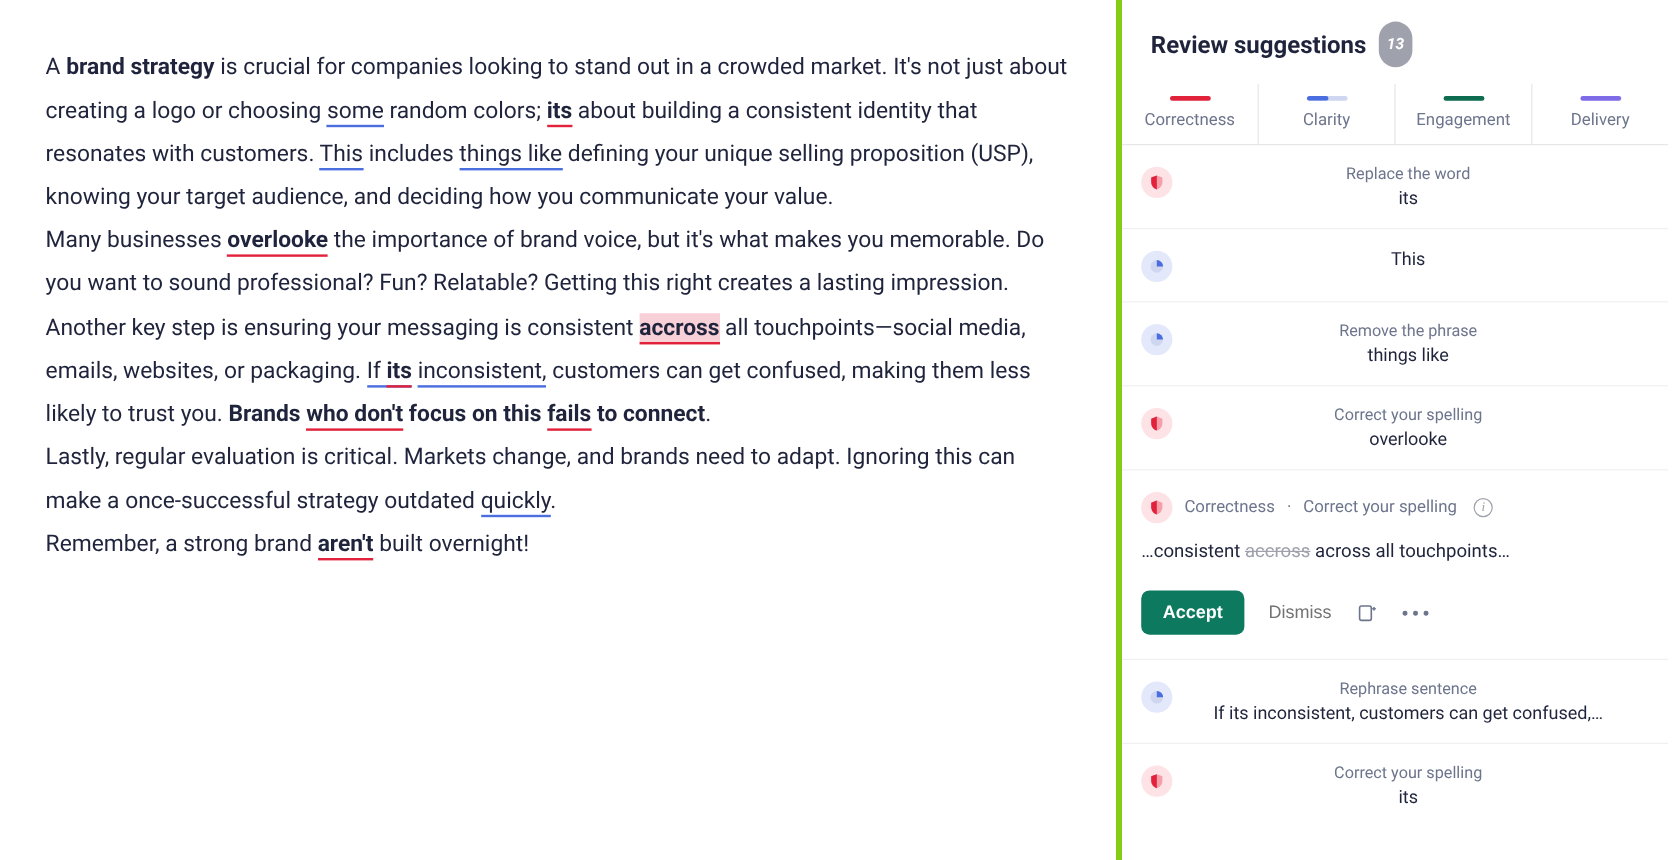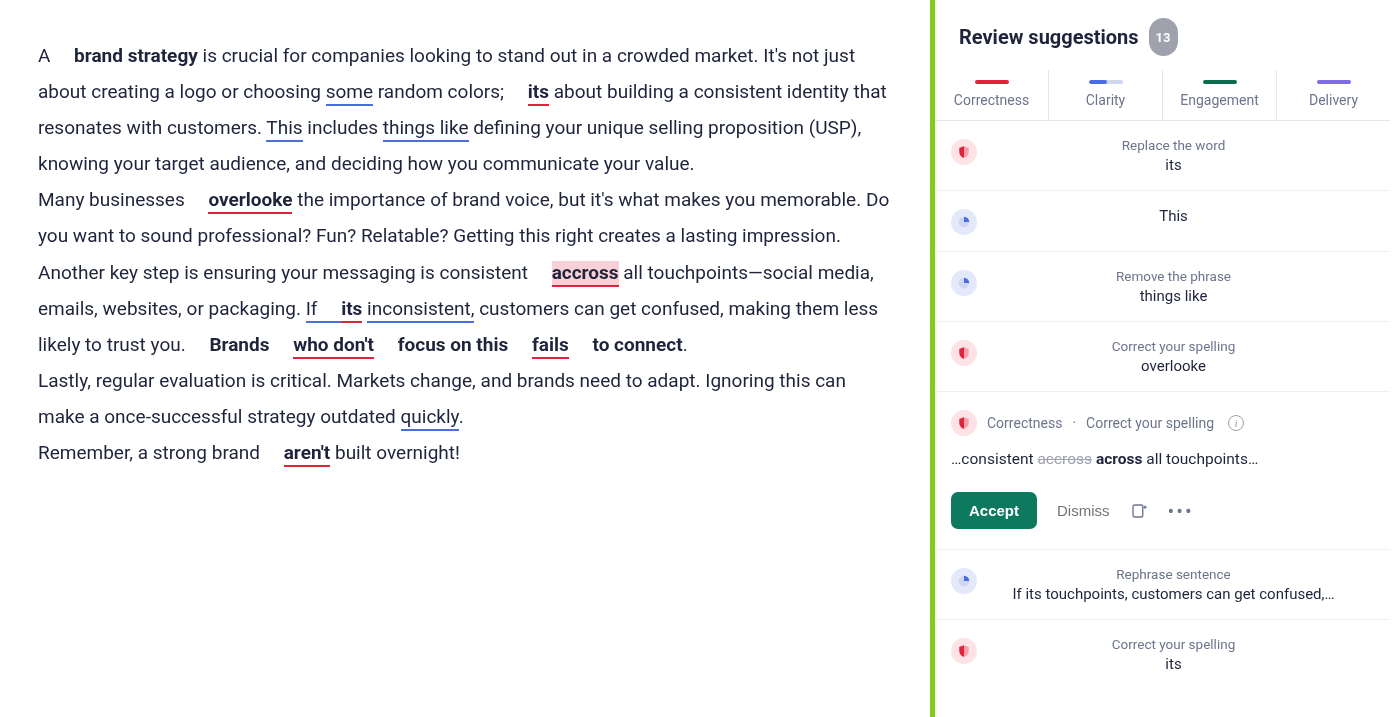--- a/index.html
+++ b/index.html
@@ -12,21 +12,21 @@
     background: #fff;
   }
   .editor {
     flex: 1;
     padding: 38px 40px 38px 38px;
     font-size: 19px;
     line-height: 1.9;
     color: #1f243c;
     max-width: 930px;
   }
-  .editor .bold { font-weight: 700; margin-left: 19px; }
+  .editor .bold { font-weight: 700; }
   .ul-red { border-bottom: 2px solid #e2213a; padding-bottom: 1px; }
   .ul-blue { border-bottom: 2px solid #4a6ee0; padding-bottom: 1px; }
   .hl-pink { background: #f8d1d8; }
   .sidebar {
     width: 460px;
     border-left: 5px solid #84cc16;
     display: flex;
     flex-direction: column;
     overflow: hidden;
   }
@@ -43,20 +43,21 @@
     color: #fff;
     border-radius: 999px;
     font-size: 13px;
     font-weight: 700;
     min-width: 24px;
     height: 38px;
     display: inline-flex;
     align-items: center;
     justify-content: center;
     padding: 0 7px;
+    font-style: italic;
   }
   .tabs {
     display: flex;
     border-bottom: 1px solid #e7e7ea;
   }
   .tab {
     flex: 1;
     text-align: center;
     padding: 10px 4px 12px;
     font-size: 14px;
@@ -150,21 +151,21 @@
     font-size: 11px; font-style: italic; font-family: Georgia, serif;
     color:#9fa1ac;
     margin-left: 4px;
   }
   .exp-line {
     font-size: 15.5px;
     color: #1f243c;
     margin-bottom: 18px;
   }
   .strike { text-decoration: line-through; color: #9fa1ac; }
-  .sugg-new { font-weight: 700; }
+  .sugg-new { font-weight: 400; }
   .exp-actions {
     display: flex; align-items: center; gap: 20px; margin-top: 24px;
   }
   .btn-accept {
     background: #0d7a5f;
     color: #fff;
     border: none;
     padding: 10px 18px;
     border-radius: 7px;
     font-size: 15px;
@@ -314,21 +315,21 @@
 
     <div class="sugg">
       <span class="icon icon-blue">
         <svg viewBox="0 0 24 24">
             <circle cx="12" cy="12" r="9" fill="#cfd6ef"></circle>
             <path d="M12 3 A9 9 0 0 1 21 12 L12 12 Z" fill="#4a6ee0"></path>
           </svg>
       </span>
       <div class="sugg-body">
         <div class="sugg-title">Rephrase sentence</div>
-        <div class="sugg-word">If its touchpoints, customers can get confused,…</div>
+        <div class="sugg-word">If its inconsistent, customers can get confused,…</div>
       </div>
     </div>
 
     <div class="sugg" style="border-bottom:none">
       <span class="icon icon-red">
         <svg viewBox="0 0 24 24" fill="none">
             <path d="M12 2 L20 5 V11 C20 17 16 21 12 22 C8 21 4 17 4 11 V5 Z" fill="#e2213a" opacity="0.35"></path>
             <path d="M12 2 L12 22 C8 21 4 17 4 11 V5 Z" fill="#e2213a"></path>
           </svg>
       </span>

